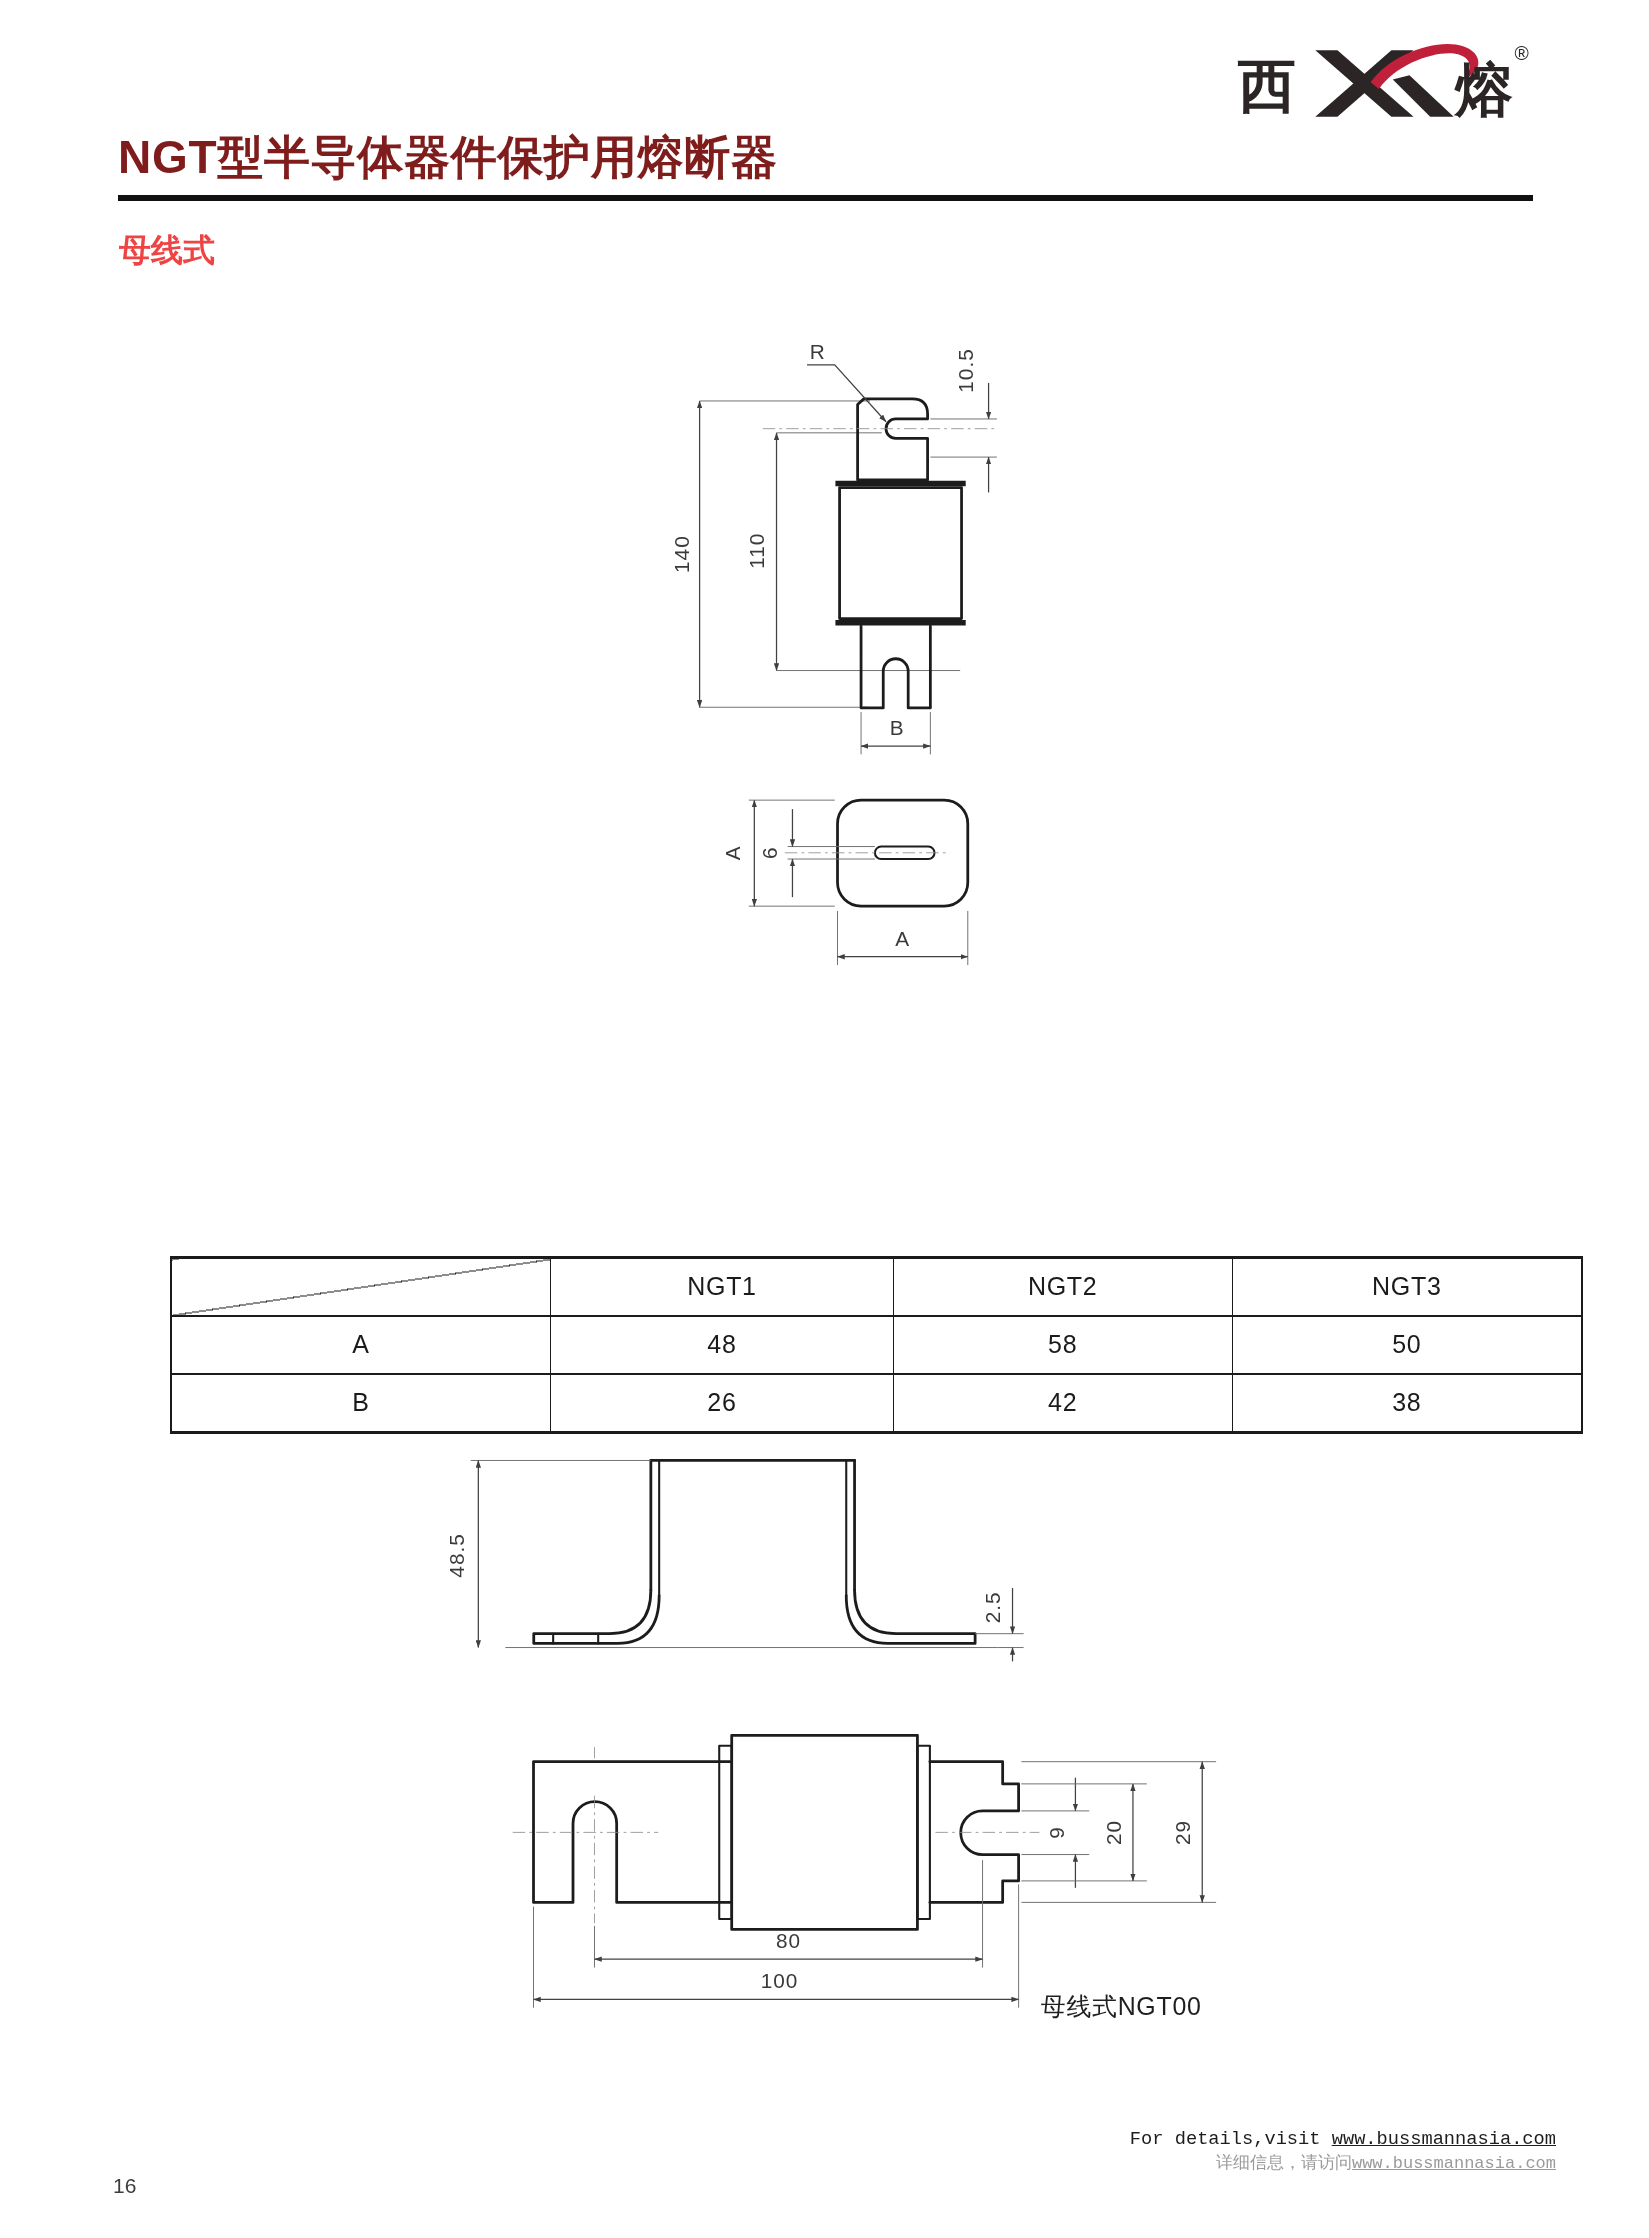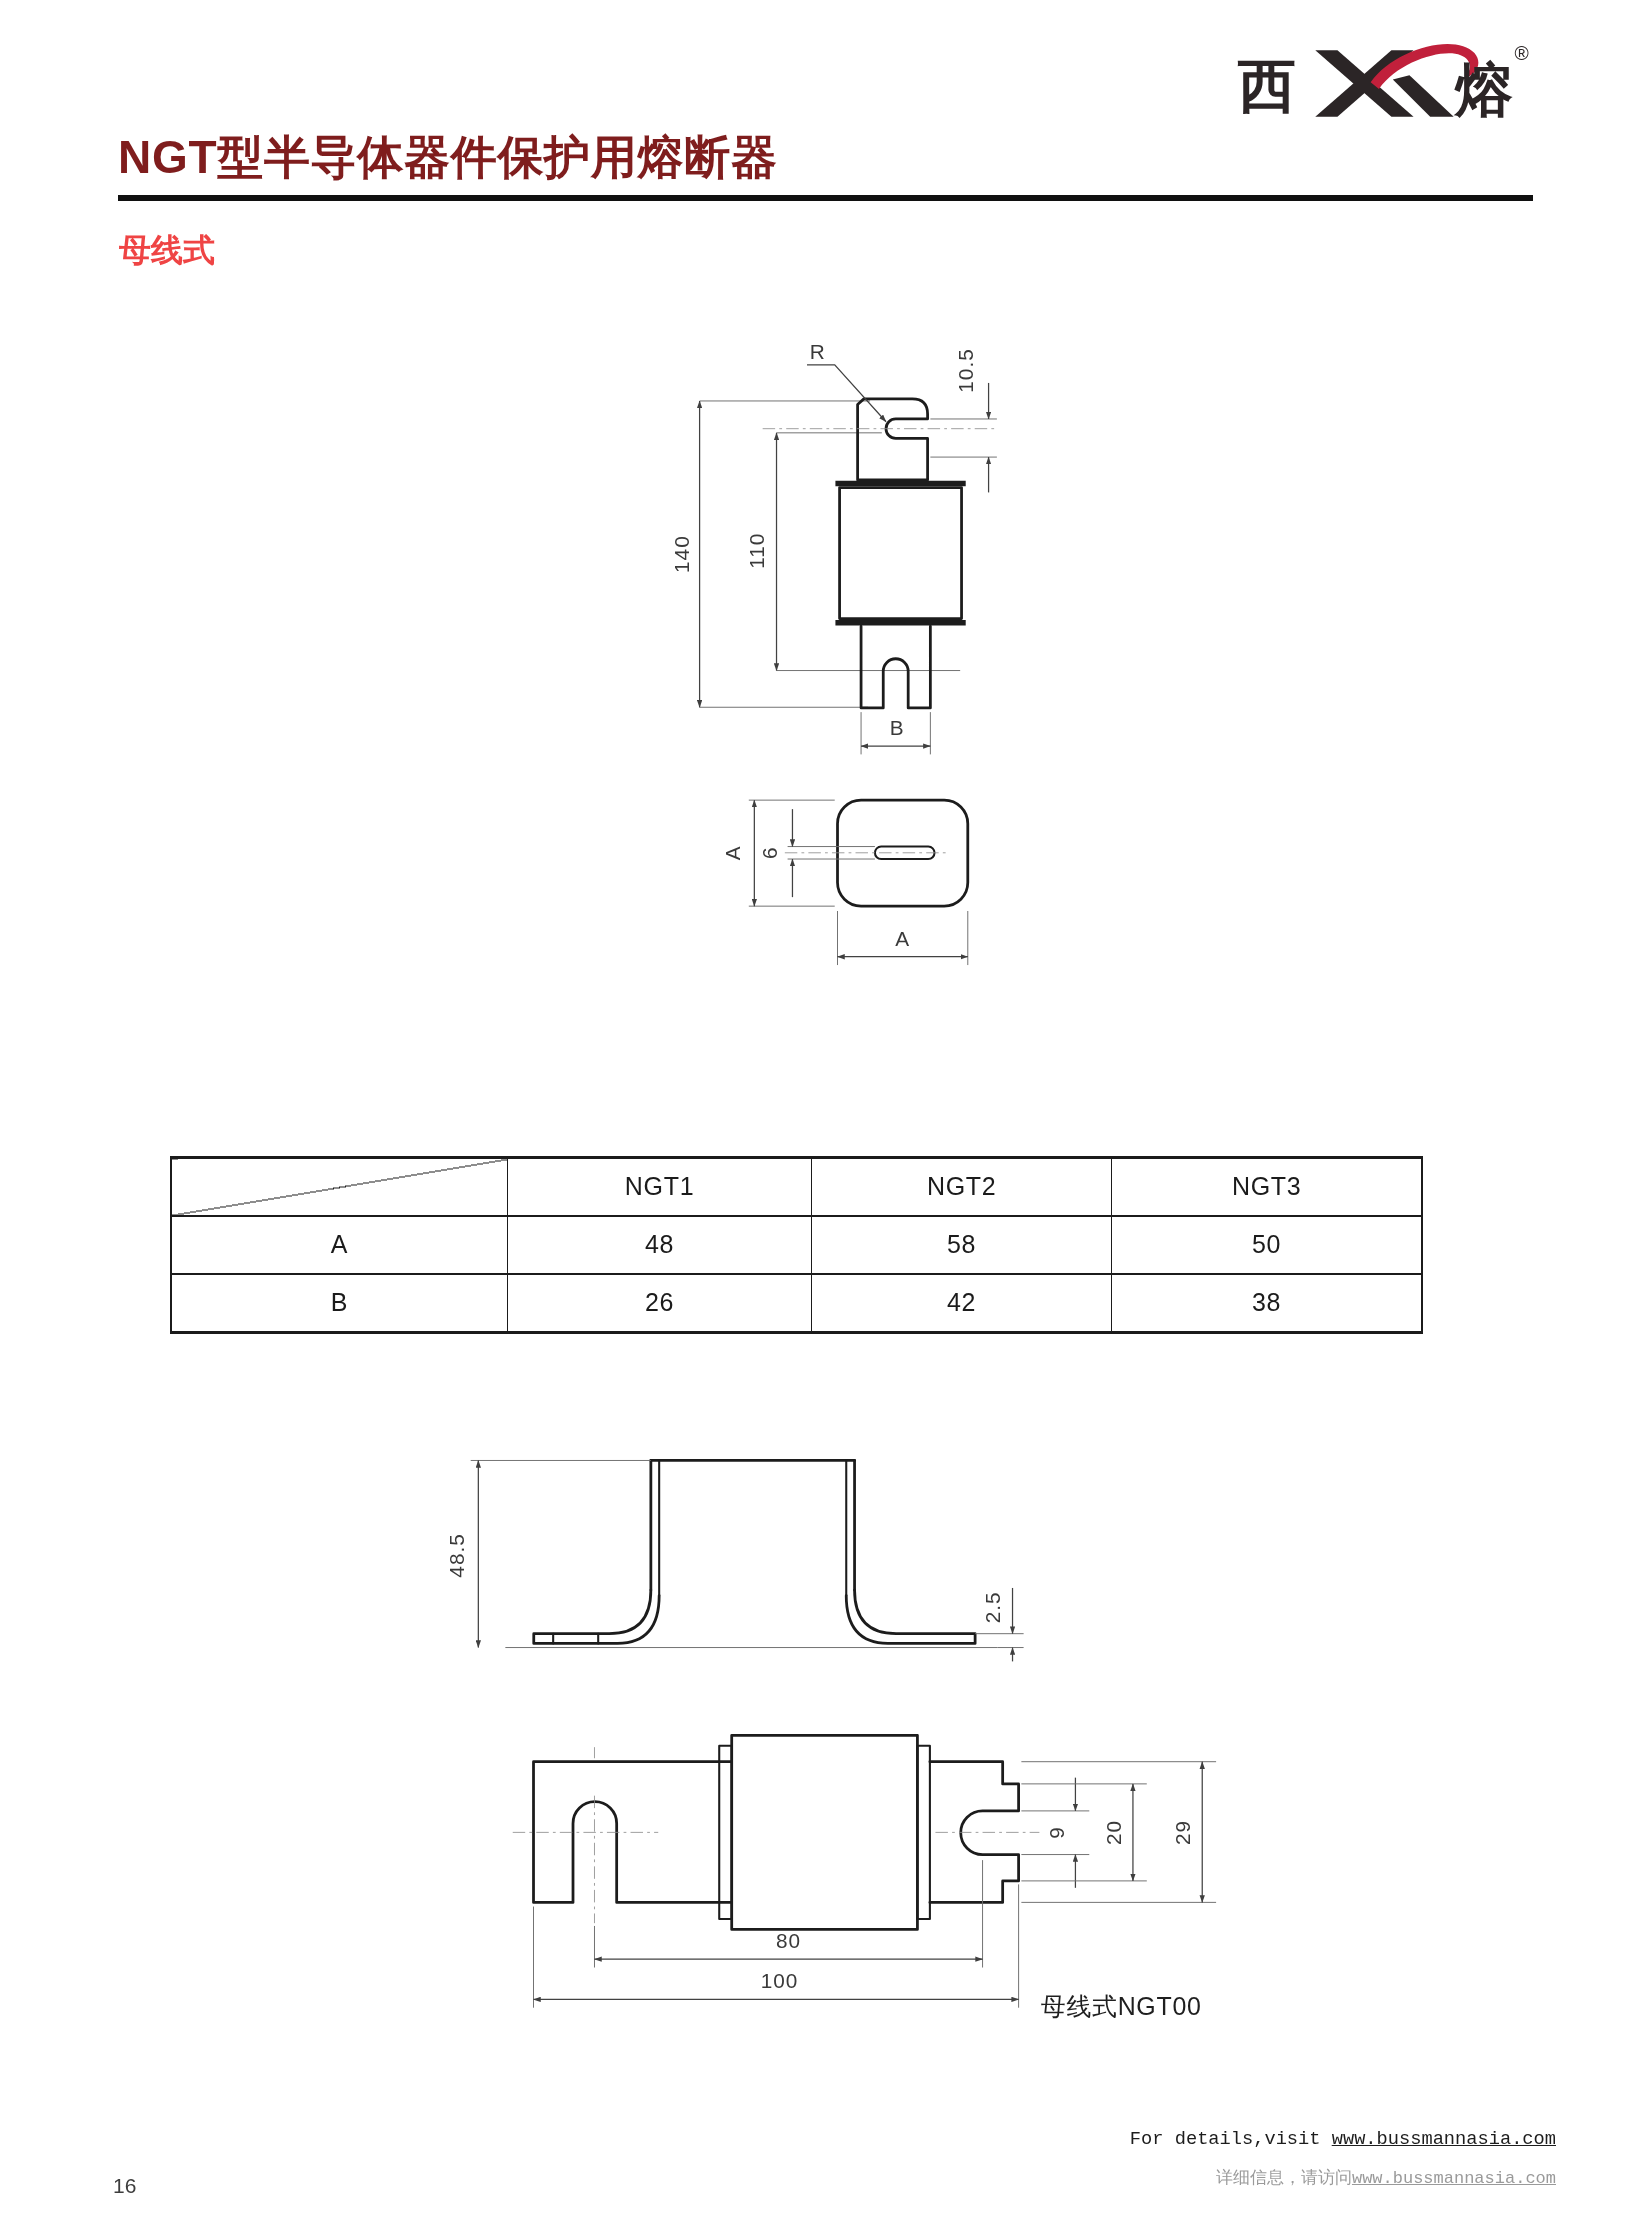--- a/index.html
+++ b/index.html
@@ -19,32 +19,32 @@
   .part{fill:none;stroke:#1c1c1c;stroke-width:4;stroke-linejoin:round;stroke-linecap:round;}
   .part-thin{stroke-width:3;}
   .part-band{fill:none;stroke:#1c1c1c;stroke-width:8;}
   .dim{stroke:#424242;stroke-width:1.8;fill:none;}
   .ext{stroke:#6e6e6e;stroke-width:1.4;fill:none;}
   .cl{stroke:#8c8c8c;stroke-width:1.2;fill:none;stroke-dasharray:18 6 4 6;}
   .dimtext{font-family:"Liberation Sans",sans-serif;font-size:30px;fill:#3a3a3a;letter-spacing:1.5px;}
   .captext{font-family:"Liberation Sans",sans-serif;font-size:36px;font-weight:500;fill:#1f1f1f;letter-spacing:1px;}
 
   
-  .dim-table{position:absolute;left:170px;top:1156px;width:1253px;border-collapse:collapse;
+  .dim-table{position:absolute;left:170px;top:1256px;width:1413px;border-collapse:collapse;
              table-layout:fixed;border:2.1px solid #1b1b1b;border-top-width:3.5px;border-bottom-width:3.5px;padding-left:44px;}
   .dim-table td{border:1.7px solid #1b1b1b;border-top-width:2.8px;border-bottom-width:2.8px;
                 text-align:center;vertical-align:middle;font-size:25px;color:#1b1b1b;padding:0;
                 letter-spacing:0.7px;}
   .r-hdr{height:58px;} .r-a{height:58px;} .r-b{height:59px;}
   .diag{background:linear-gradient(to bottom right,transparent 49.55%,#1b1b1b 49.55%,#1b1b1b 50.45%,transparent 50.45%);}
 
   
   .footer{position:absolute;right:94px;top:2127px;text-align:right;line-height:1.35;font-family:Liberation Mono, monospace;}
   .f1{font-size:18.7px;color:#1d1d1d;}
-  .f2{font-size:17px;color:#9a9a9a;margin-top:16px;}
+  .f2{font-size:17px;color:#9a9a9a;margin-top:1px;}
   .u{text-decoration:underline;}
   .pageno{position:absolute;left:100px;top:2174px;font-size:21px;color:#3d3d3d;margin-left:13px;}
 </style>
 </head>
 <body>
 
 <div id="page">
 
   <svg class="logo" viewBox="0 0 432 124">
     <text x="4" y="102" font-size="84" font-weight="bold" fill="#2b2526">西</text>

